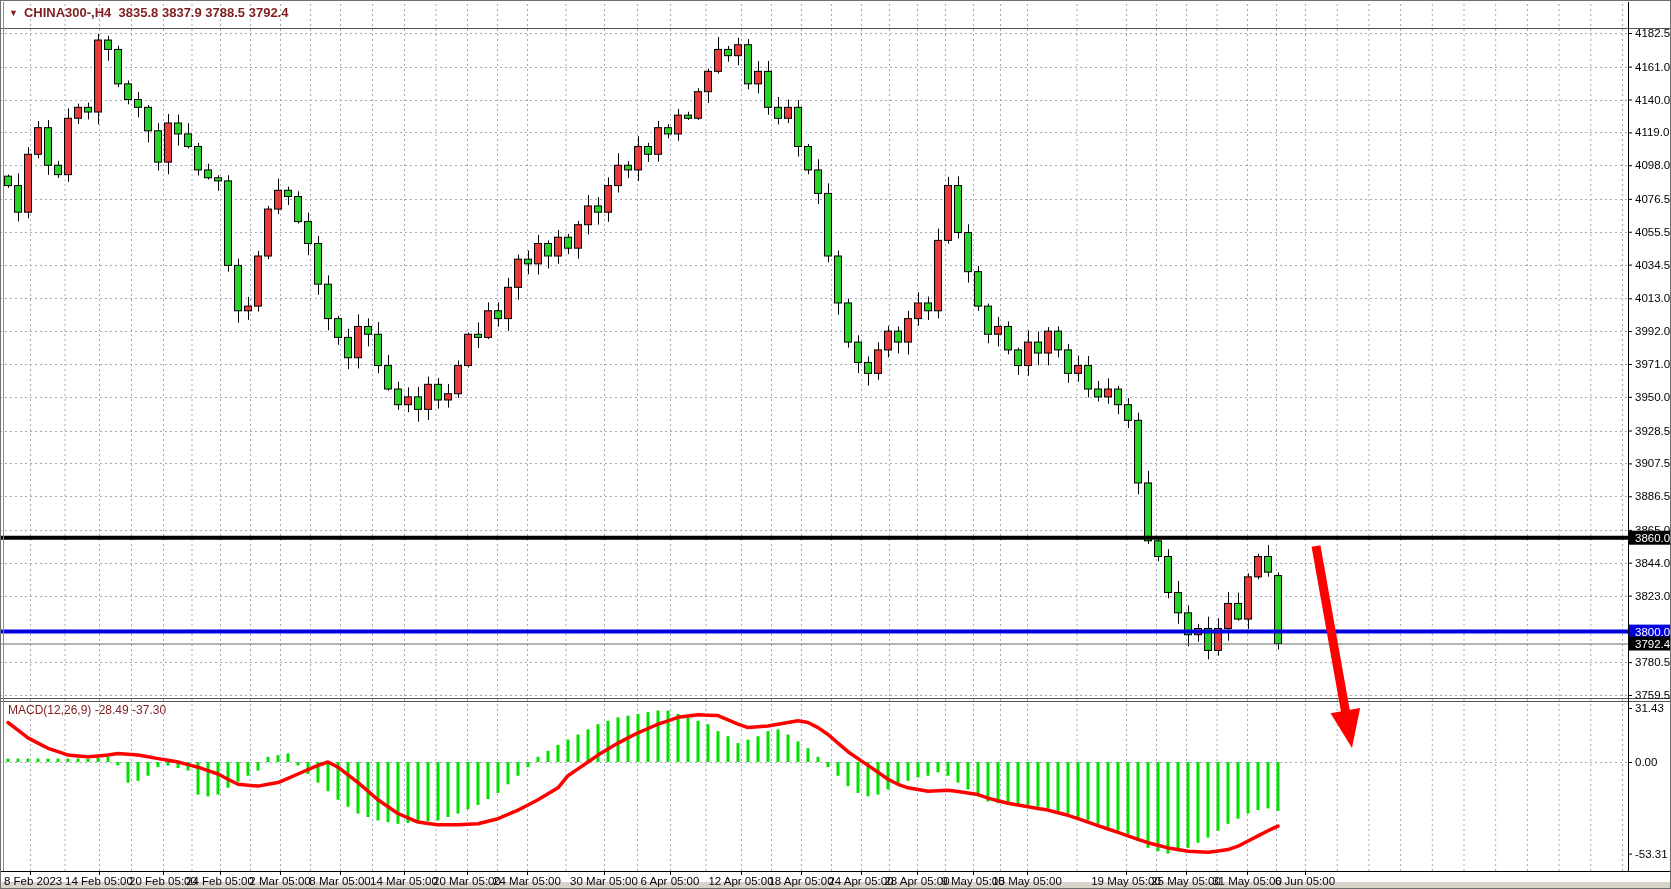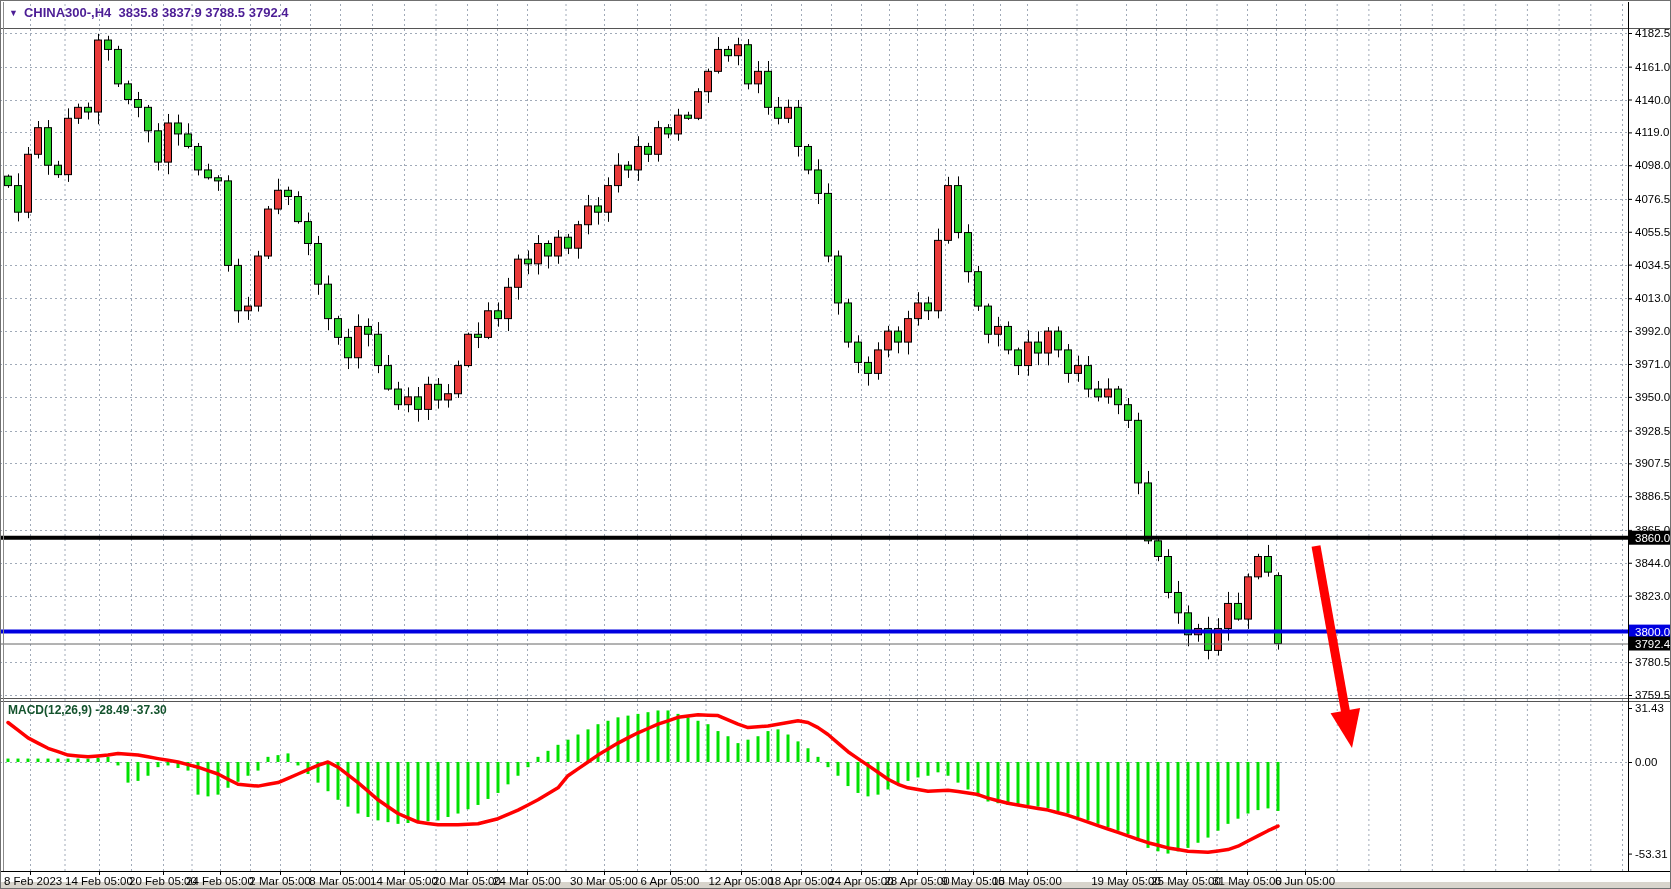--- a/index.html
+++ b/index.html
@@ -1,22 +1,22 @@
 <!DOCTYPE html>
 <html><head>
 <meta charset="utf-8">
 <style>
   html,body{margin:0;padding:0;background:#fff;}
   body{width:1671px;height:889px;position:relative;overflow:hidden;
        font-family:"Liberation Sans", sans-serif;}
   #canvas{position:absolute;left:0;top:0;}
   .overlay{position:absolute;pointer-events:none;white-space:pre;}
-  #title-bar{left:9px;top:5px;font-size:13px;font-weight:bold;color:#4c1d95;}
+  #title-bar{left:9px;top:5px;font-size:13px;font-weight:bold;color:#7f1d1d;}
   #title-bar .tri{font-size:9px;vertical-align:1px;margin-right:6px;}
-  #macd-label{left:8px;top:703px;font-size:12px;color:#14532d;font-weight:bold;}
+  #macd-label{left:8px;top:703px;font-size:12px;color:#7f1d1d;}
 </style>
 </head>
 <body>
 
 <svg id="canvas" width="1671" height="889">
     <rect x="0" y="0" width="1671" height="889" fill="#ffffff"></rect>
     <g stroke="#a0aab8" stroke-width="1" stroke-dasharray="2 3">
       <line x1="30.5" y1="4" x2="30.5" y2="871"></line>
       <line x1="65" y1="4" x2="65" y2="871"></line>
       <line x1="99.5" y1="4" x2="99.5" y2="871"></line>

